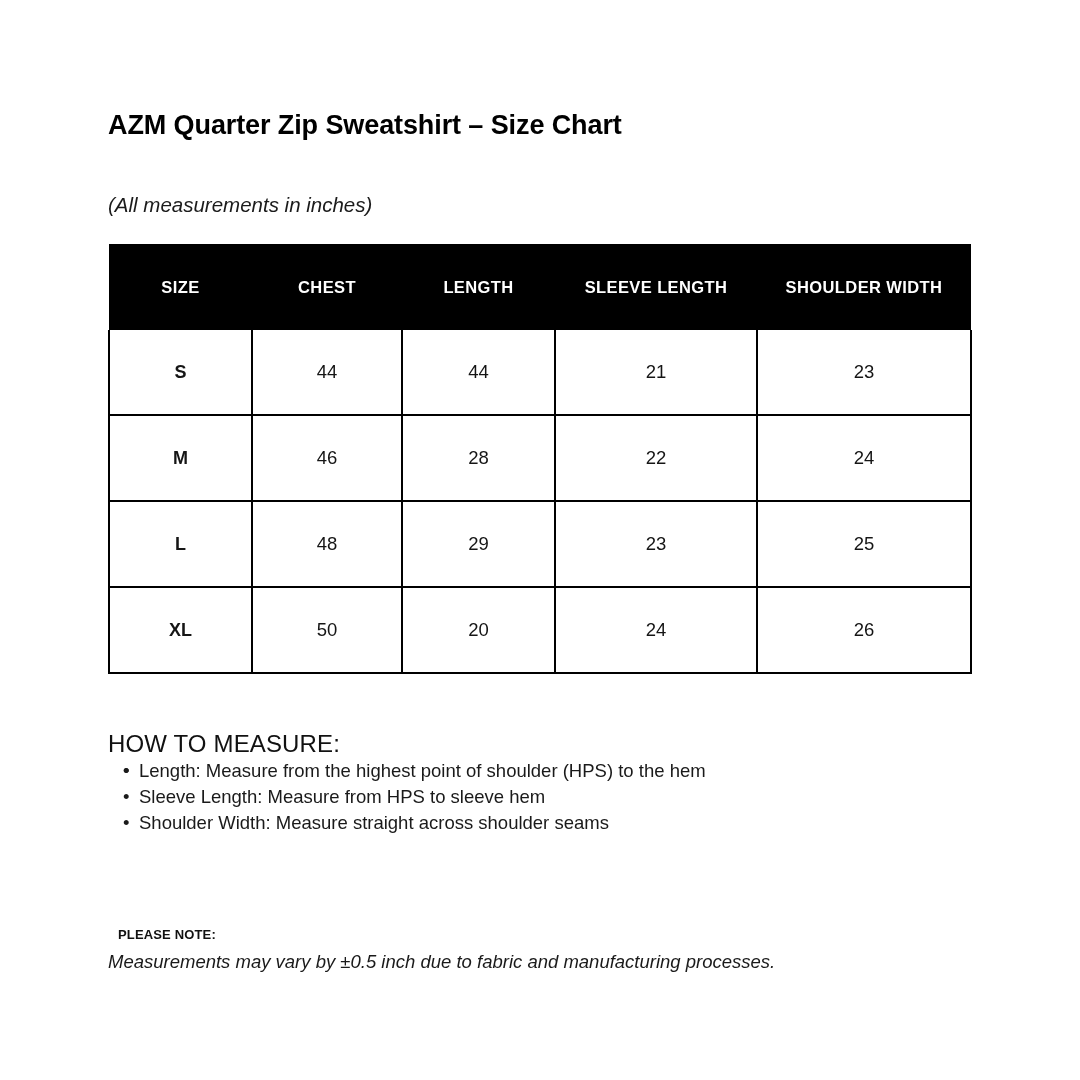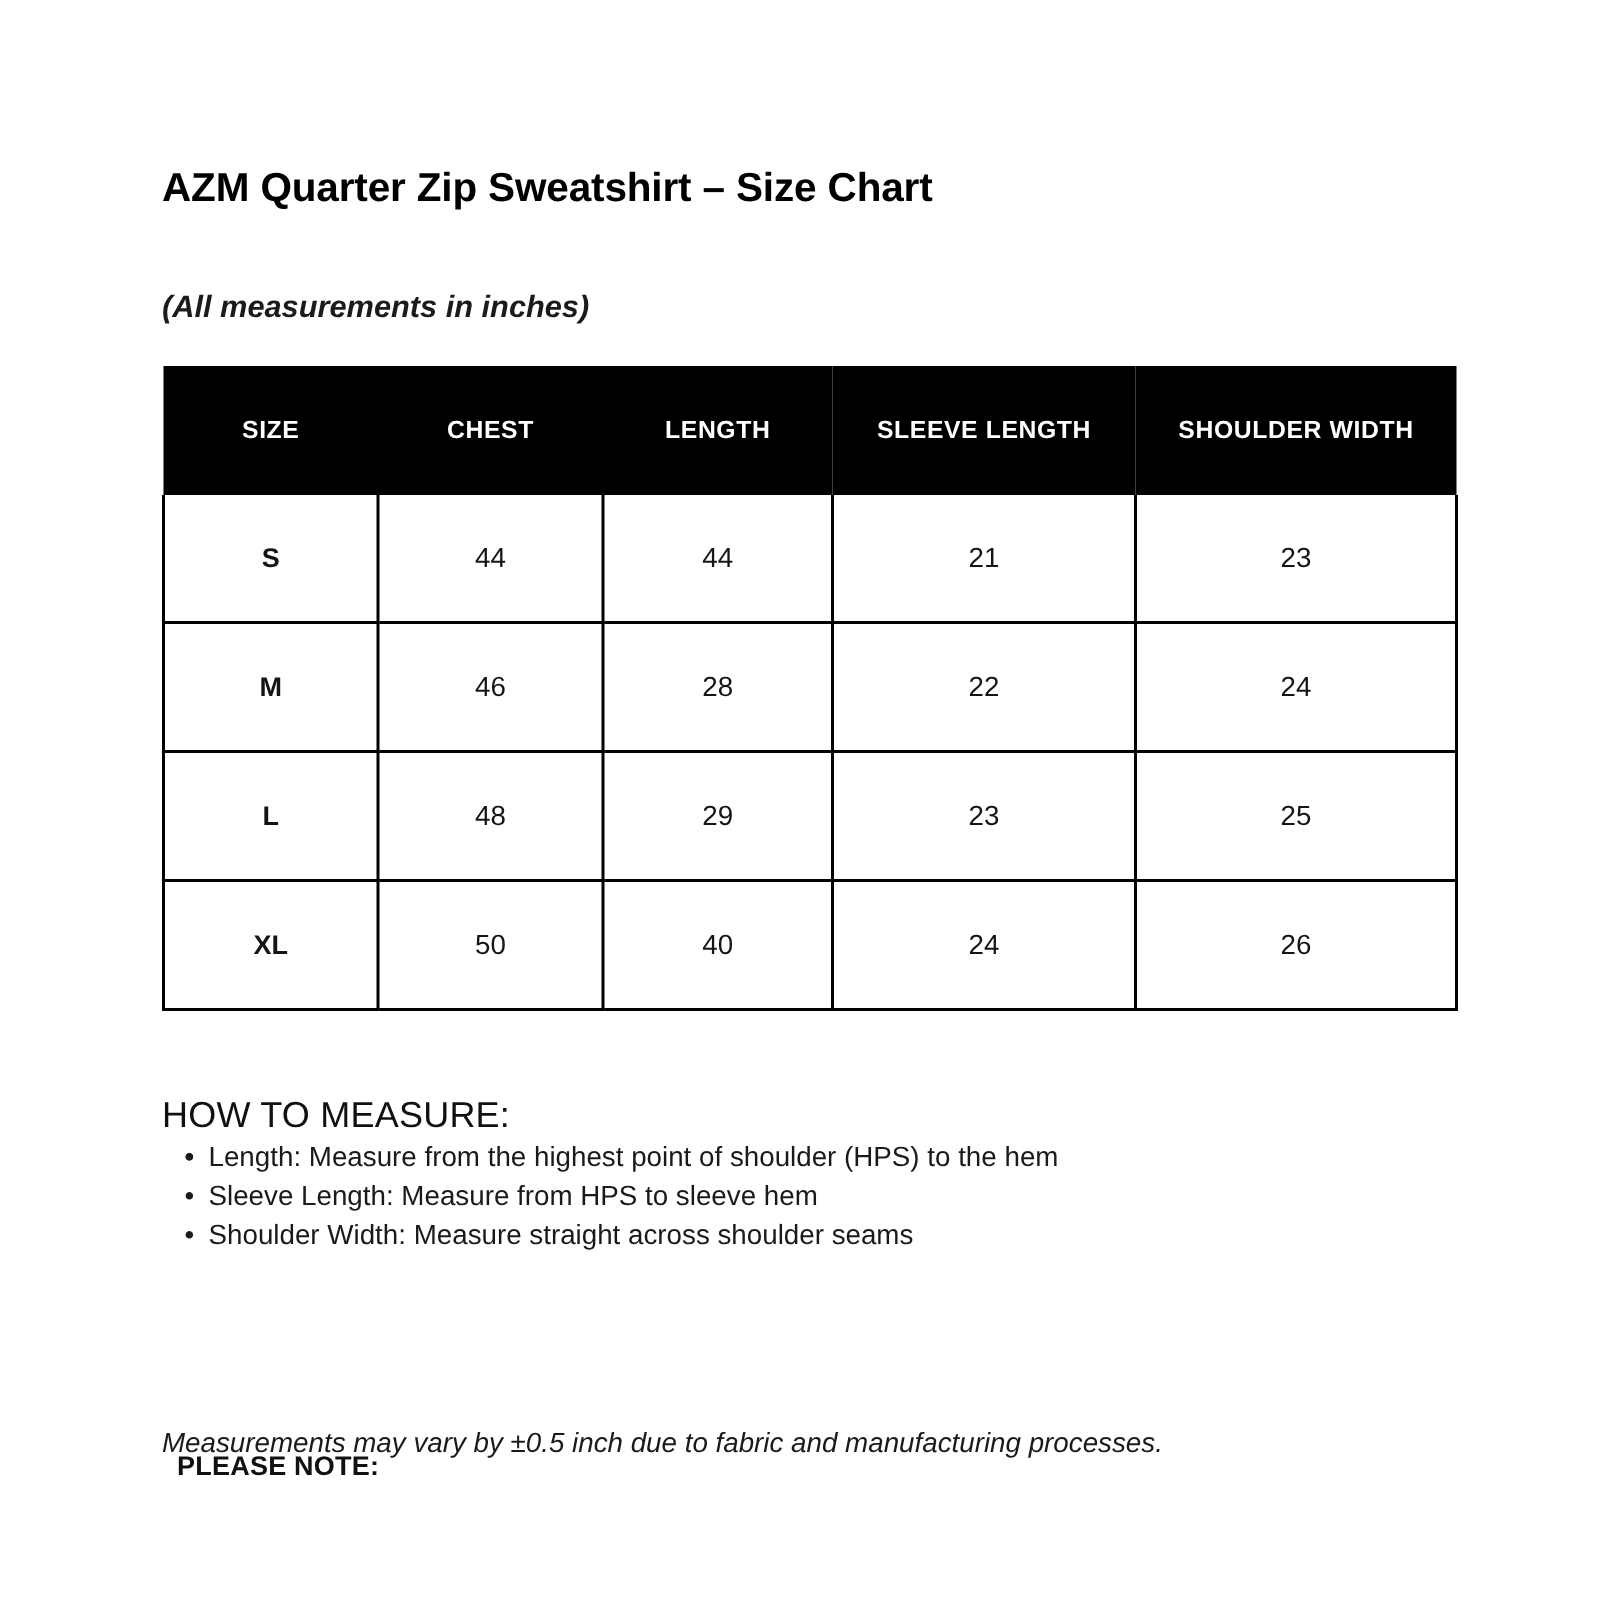--- a/index.html
+++ b/index.html
@@ -35,21 +35,21 @@
     color: #000000;
     white-space: nowrap;
   }
 
   .doc-subtitle {
     position: absolute;
     left: 108px;
     top: 192px;
     font-size: 20.5px;
     font-style: italic;
-    font-weight: 700;
+    font-weight: 400;
     line-height: 26px;
     color: #1b1b1b;
     white-space: nowrap;
   }
 
   
   .size-table-wrap {
     position: absolute;
     left: 108px;
     top: 244px;
@@ -139,27 +139,26 @@
     line-height: 26.2px;
     font-size: 18.5px;
     color: #1a1a1a;
   }
 
   
   .note-title {
     position: absolute;
     left: 118px;
     top: 924px;
-    font-size: 18px;
+    font-size: 13px;
     font-weight: 700;
     letter-spacing: 0.15px;
     line-height: 22px;
     color: #111111;
     white-space: nowrap;
-    margin-top: 42px;
   }
 
   .note-body {
     position: absolute;
     left: 108px;
     top: 949px;
     font-size: 18.5px;
     font-style: italic;
     font-weight: 400;
     line-height: 26px;
@@ -212,21 +211,21 @@
         <tr>
           <td>L</td>
           <td>48</td>
           <td>29</td>
           <td>23</td>
           <td>25</td>
         </tr>
         <tr>
           <td>XL</td>
           <td>50</td>
-          <td>40</td>
+          <td>20</td>
           <td>24</td>
           <td>26</td>
         </tr>
       </tbody>
     </table>
   </div>
 
   <div class="how-to-title">HOW TO MEASURE:</div>
 
   <ul class="how-to-list">

